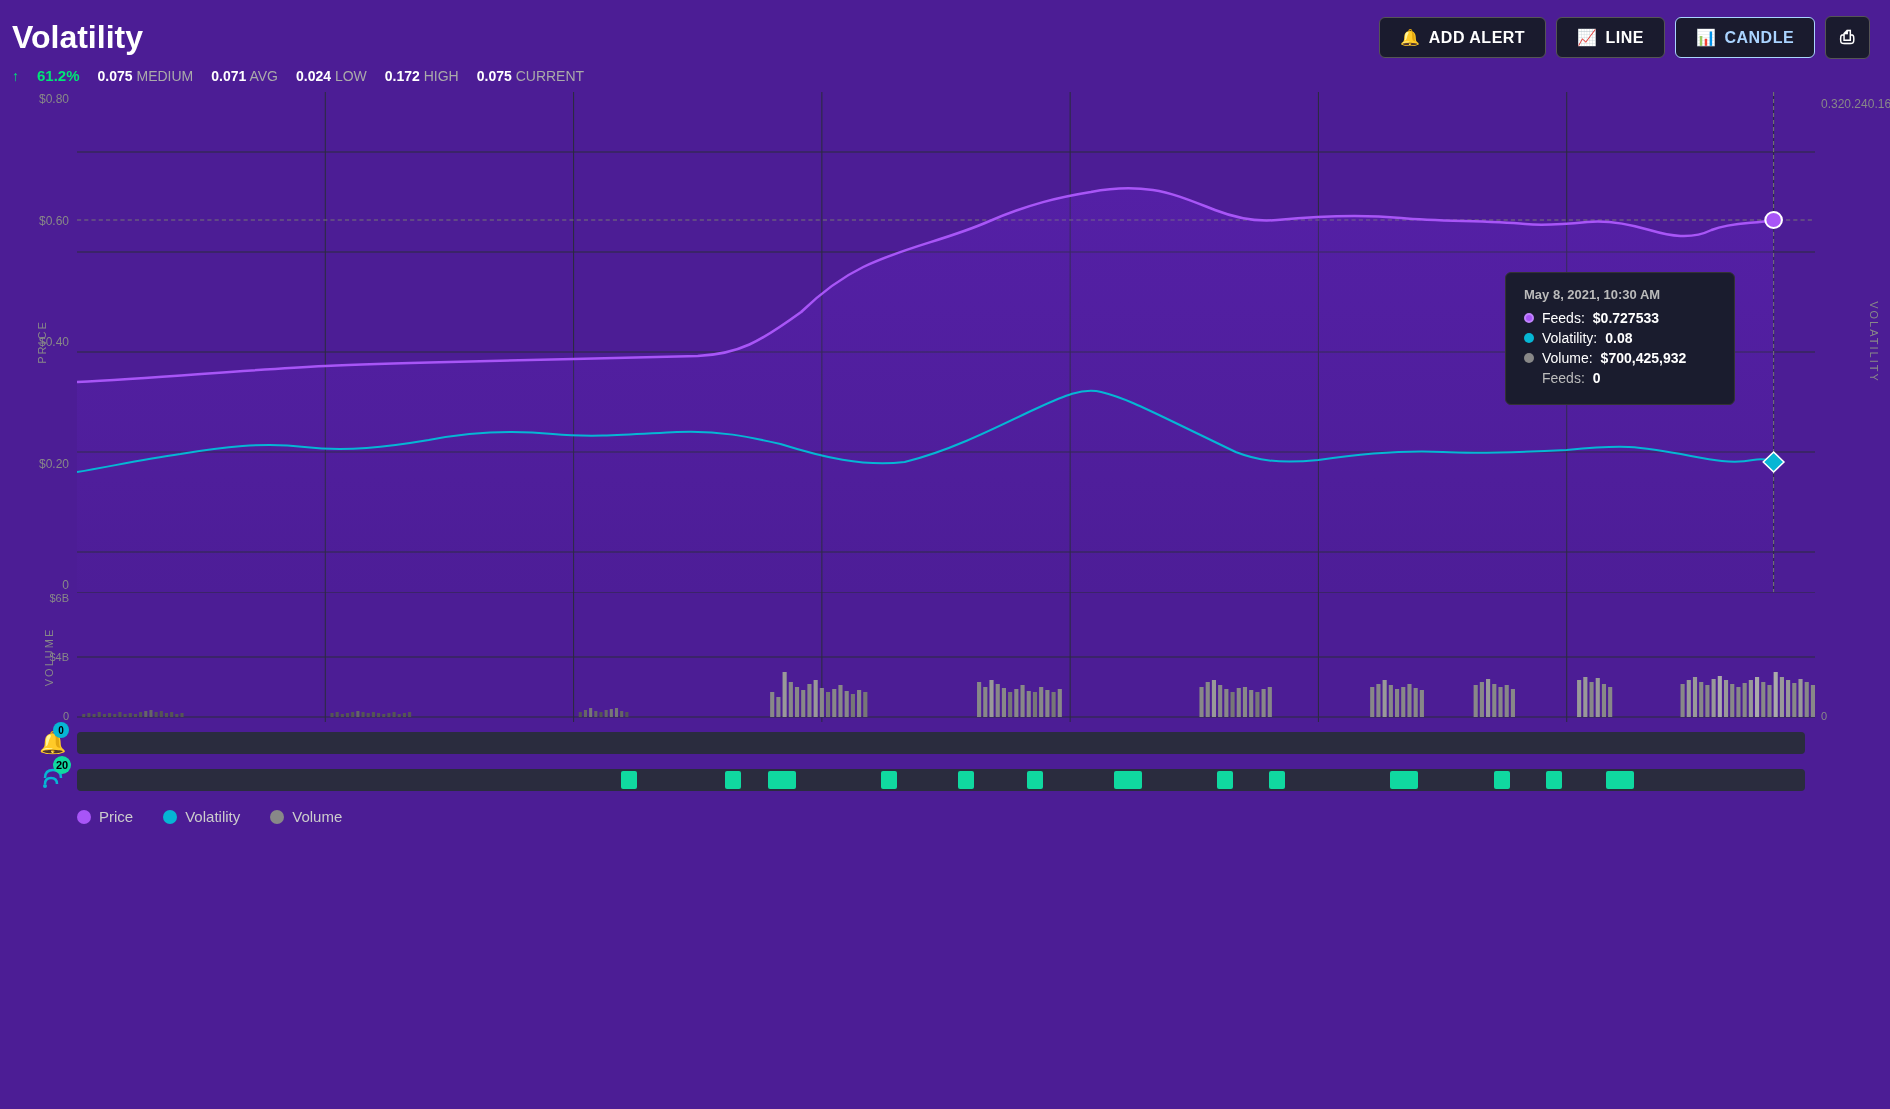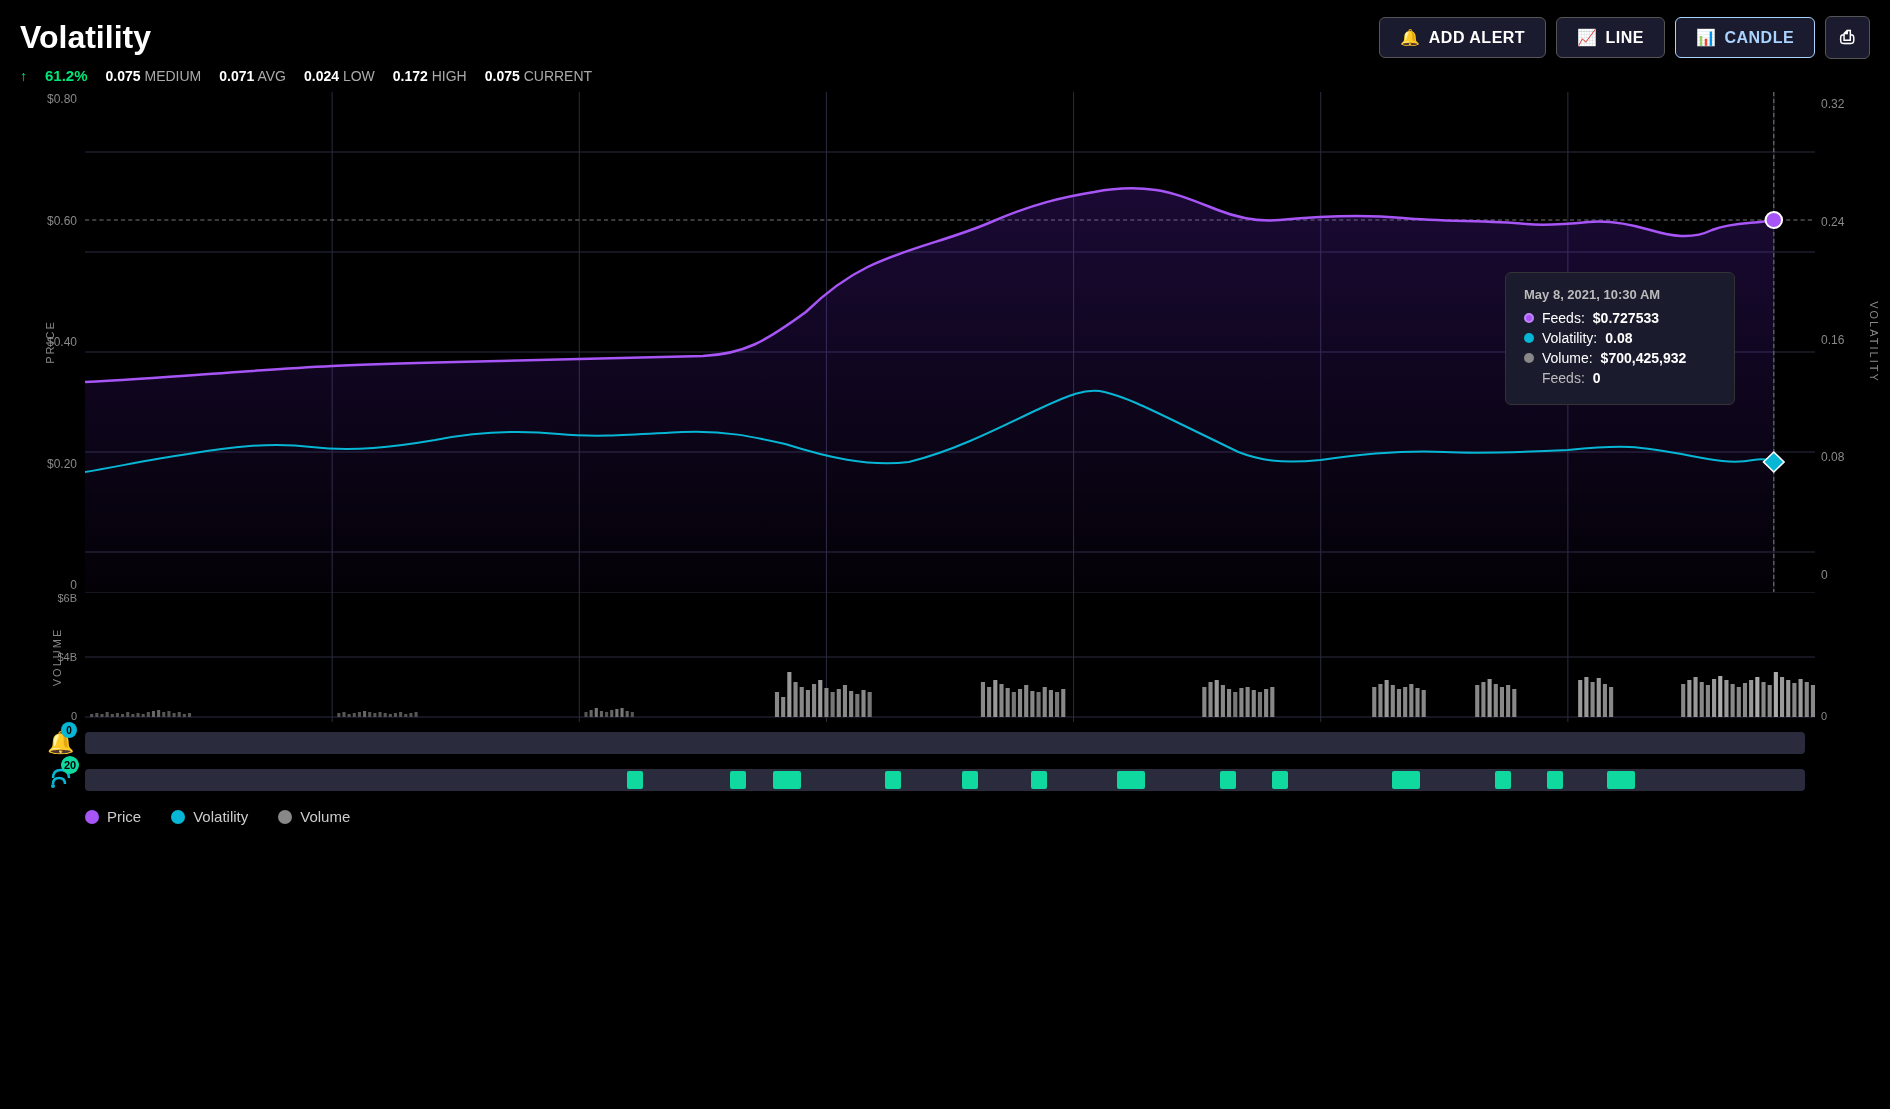--- a/index.html
+++ b/index.html
@@ -9,24 +9,24 @@
       font-family: 'Arial', sans-serif;
       width: 1890px;
       height: 1109px;
       overflow: hidden;
       position: relative;
     }
 
     .main-container {
       width: 1890px;
       height: 1109px;
-      background: #000000;
+      background: #4c1d95;
       display: flex;
       flex-direction: column;
-      padding: 16px 20px 10px 20px;
+      padding: 16px 20px 10px 12px;
     }
 
     
     .header {
       display: flex;
       align-items: center;
       justify-content: space-between;
       margin-bottom: 8px;
     }
     .title {
@@ -474,21 +474,21 @@
             <strong>$700,425,932</strong>
           </div>
           <div class="tooltip-row">
             <span style="color:#bbb; padding-left:18px;">Feeds:</span>
             <strong>0</strong>
           </div>
         </div>
       </div>
 
       <div style="position:relative; width:55px;">
-        <div style="display:flex; flex-direction:column; justify-content:space-between; align-items:flex-start; padding-left:6px; font-size:12px; color:#888; height:100%; padding-bottom:10px; padding-top:5px;">
+        <div style="display:flex; flex-direction:row; justify-content:space-between; align-items:flex-start; padding-left:6px; font-size:12px; color:#888; height:100%; padding-bottom:10px; padding-top:5px;">
           <span>0.32</span>
           <span>0.24</span>
           <span>0.16</span>
           <span>0.08</span>
           <span>0</span>
         </div>
         <div style="position:absolute; right:-45px; top:50%; transform:translateY(-50%) rotate(90deg); font-size:11px; color:#888; letter-spacing:2px; white-space:nowrap; text-transform:uppercase;">VOLATILITY</div>
       </div>
     </div>
 

